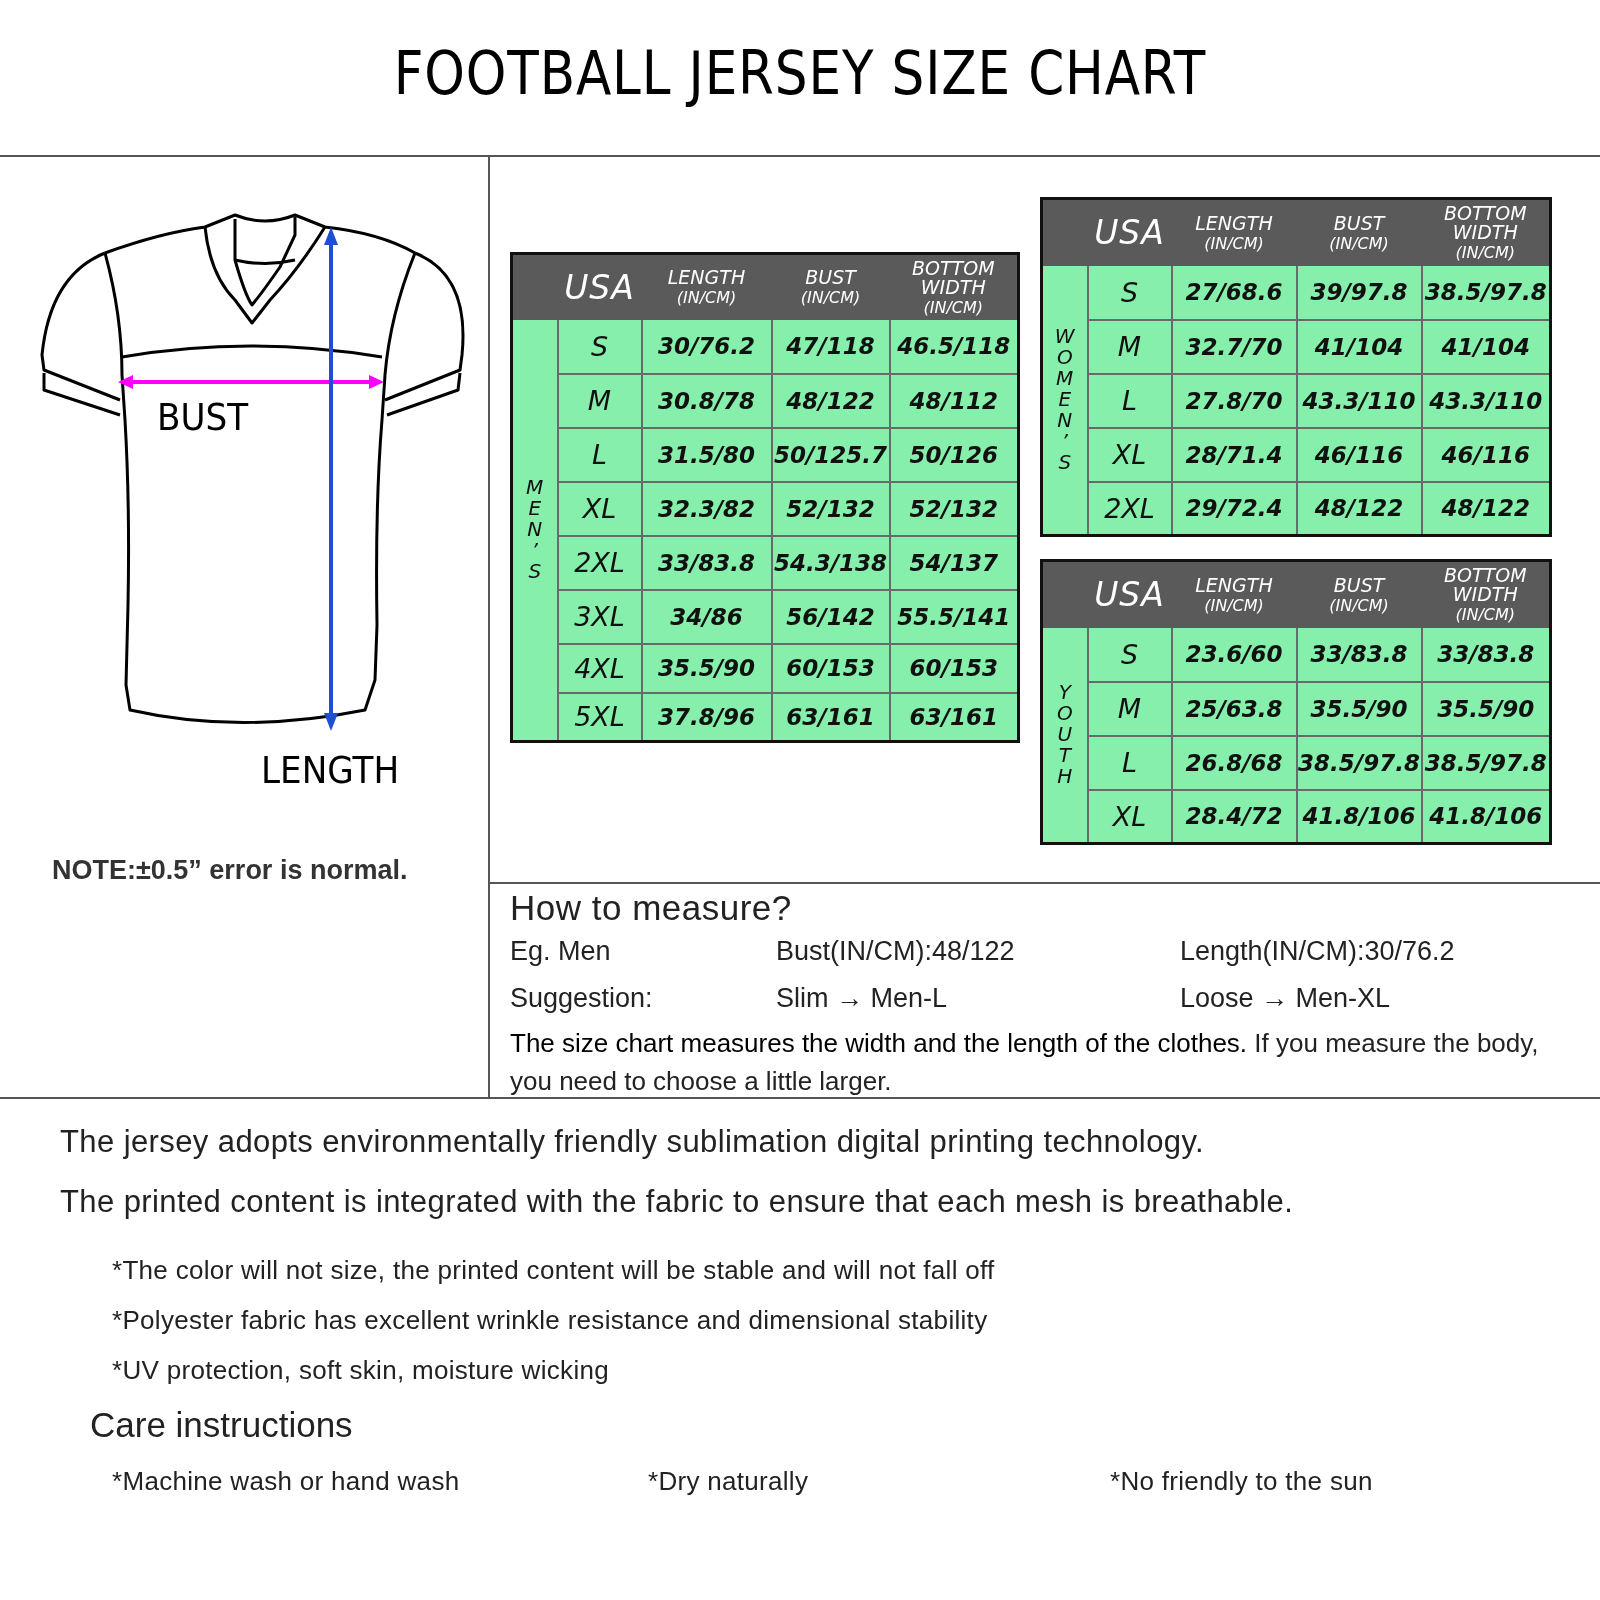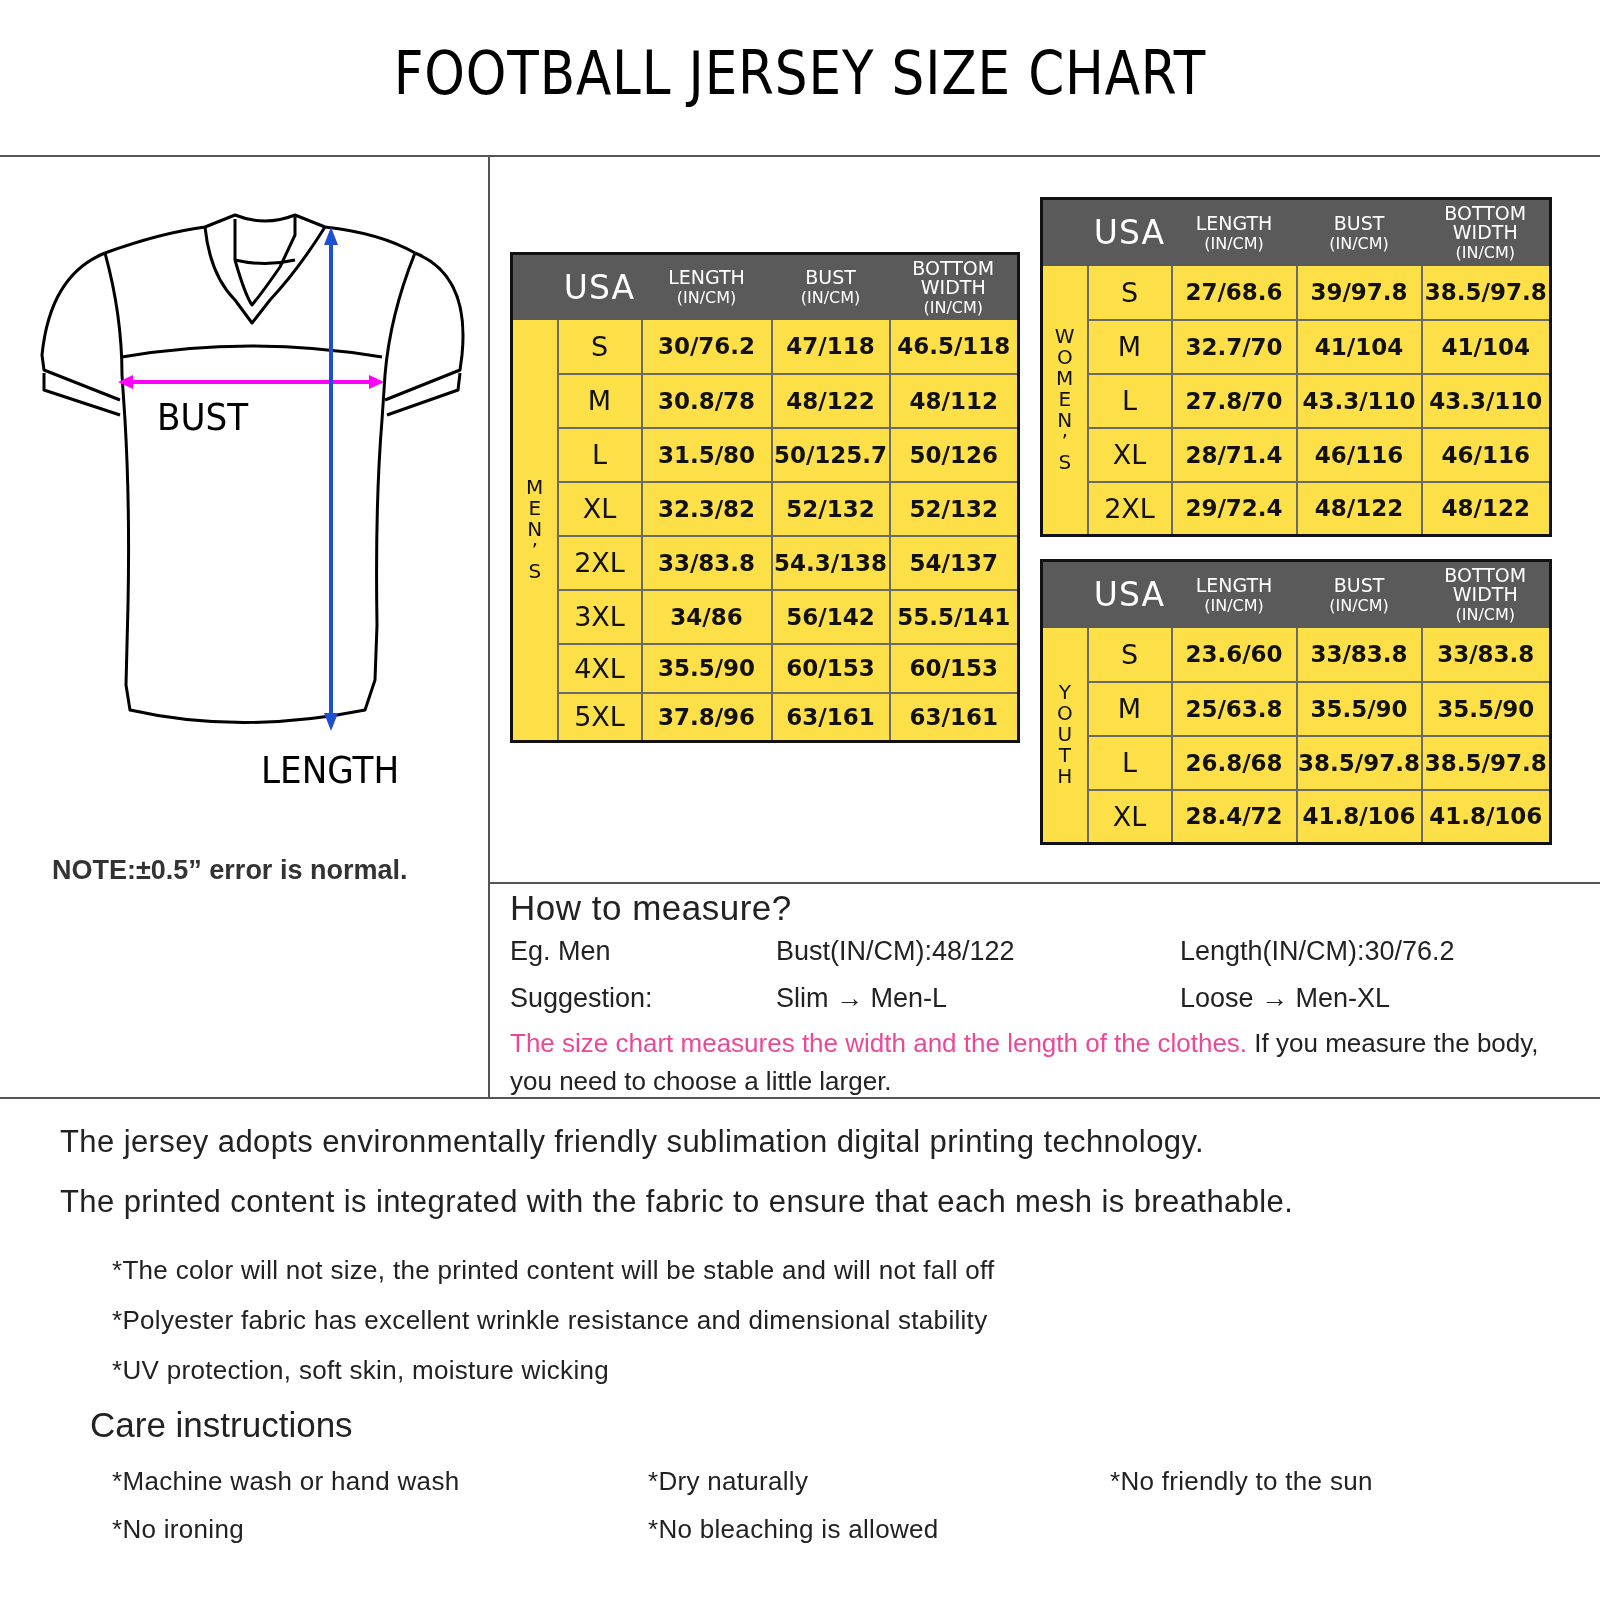--- a/index.html
+++ b/index.html
@@ -18,21 +18,21 @@
   
   .diagram { position: absolute; left: 30px; top: 205px; width: 440px; height: 600px; }
   .diagram svg { position: absolute; left: 0; top: 0; }
   .lbl-bust { position: absolute; left: 127px; top: 190px; font-size: 38px; color: #000; font-family: "DejaVu Sans", sans-serif; transform: scaleX(0.9); transform-origin: 0 0; }
   .lbl-length { position: absolute; left: 231px; top: 543px; font-size: 38px; color: #000; font-family: "DejaVu Sans", sans-serif; transform: scaleX(0.9); transform-origin: 0 0; }
   .note { position: absolute; left: 52px; top: 855px; font-family: "Liberation Sans", sans-serif; font-size: 27px; font-weight: bold; color: #333; }
 
   
   .size-table {
     position: absolute; border: 3px solid #111; border-collapse: collapse;
-    font-family: "DejaVu Sans", sans-serif; background: #fde047;
+    font-family: "DejaVu Sans", sans-serif; background: #86efac; font-style: italic;
   }
   .size-table th { background: #5a5a5a; color: #fff; font-weight: normal; text-align: center; vertical-align: middle; line-height: 1.0; }
   .size-table th.usa { font-size: 33px; letter-spacing: 1px; }
   .size-table th .h1 { display: block; font-size: 19px; }
   .size-table th .h2 { display: block; font-size: 16px; margin-top: 3px; }
   .size-table td { border: 2px solid #6a6a6a; text-align: center; vertical-align: middle; font-size: 23px; color: #111; font-weight: bold; }
   .size-table td.size { font-weight: normal; font-size: 27px; }
   .size-table td.group {
     border-left: none; border-top: none; border-bottom: none;
     font-weight: normal; font-size: 20px; line-height: 1.05; color: #111; padding: 0 4px;
@@ -57,21 +57,21 @@
 
   
   .how { position: absolute; left: 510px; top: 888px; width: 1070px; font-family: "Liberation Sans", sans-serif; color: #222; }
   .how .h-title { font-size: 35px; letter-spacing: 0.5px; }
   .how .row { position: relative; height: 43px; font-size: 27px; margin-top: 4px; }
   .how .row span { position: absolute; top: 4px; }
   .how .c1 { left: 0; }
   .how .c2 { left: 266px; }
   .how .c3 { left: 670px; }
   .how .para { font-size: 26px; line-height: 38px; margin-top: 2px; }
-  .how .red { color: #ec4899; text-align: right; }
+  .how .red { color: #000000; text-align: right; }
 
   
   .desc { position: absolute; left: 60px; top: 1120px; width: 1520px; font-family: "Liberation Sans", sans-serif; color: #222; }
   .desc .big { font-size: 31px; letter-spacing: 0.4px; height: 60px; line-height: 44px; }
   .desc .bullet { font-size: 26px; padding-left: 52px; height: 50px; line-height: 36px; letter-spacing: 0.3px; }
   .desc .first-bullet { margin-top: 12px; }
   .care-title { position: absolute; left: 60px; top: 1405px; font-family: "Liberation Sans", sans-serif; font-size: 35px; color: #222; margin-left: 30px; }
   .care { position: absolute; left: 112px; top: 1466px; width: 1400px; font-family: "Liberation Sans", sans-serif; font-size: 26px; color: #222; }
   .care .crow { position: relative; height: 48px; }
   .care .crow span { position: absolute; top: 0; letter-spacing: 0.3px; }
@@ -347,17 +347,13 @@
   <div class="bullet">*UV protection, soft skin, moisture wicking</div>
 </div>
 
 <div class="care-title">Care instructions</div>
 <div class="care">
   <div class="crow">
     <span class="k1">*Machine wash or hand wash</span>
     <span class="k2">*Dry naturally</span>
     <span class="k3">*No friendly to the sun</span>
   </div>
-  <div class="crow">
-    <span class="k1">*No ironing</span>
-    <span class="k2">*No bleaching is allowed</span>
-  </div>
 </div>
 
 </body></html>

